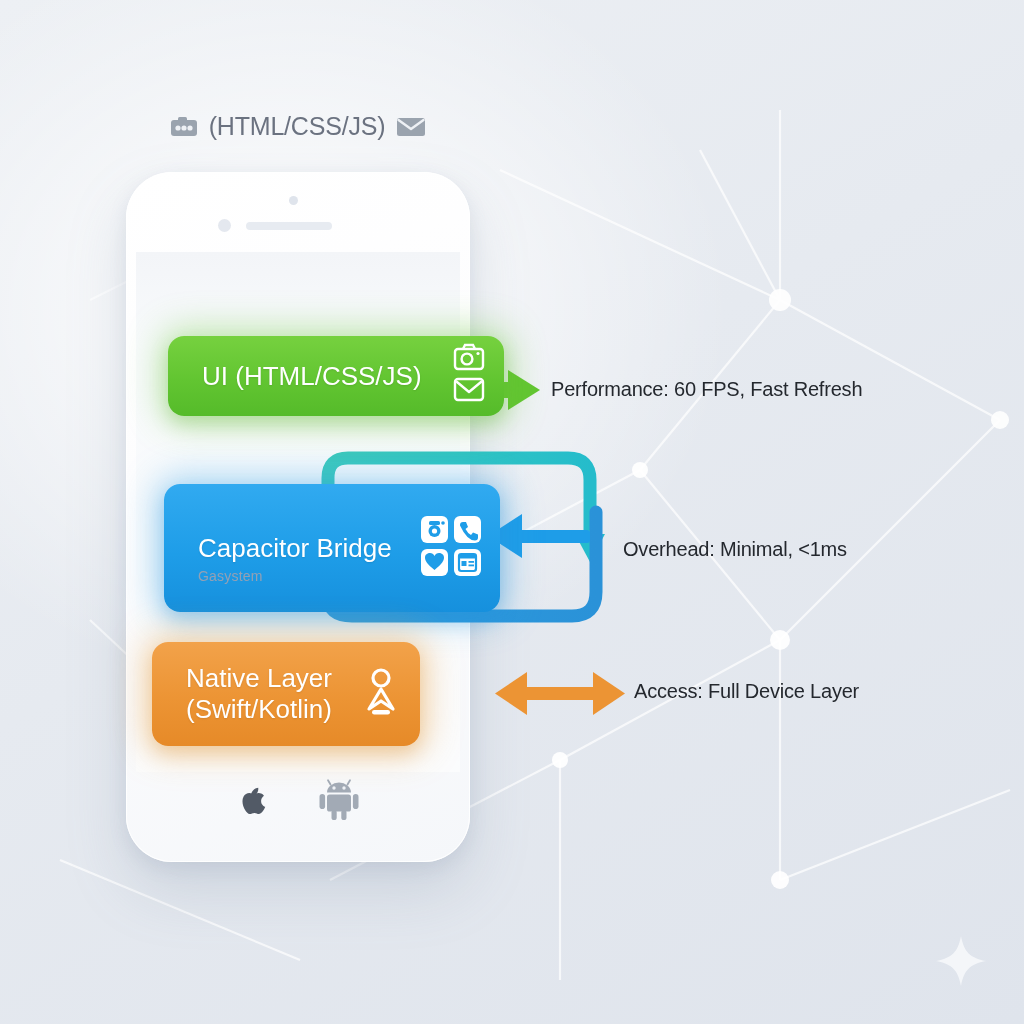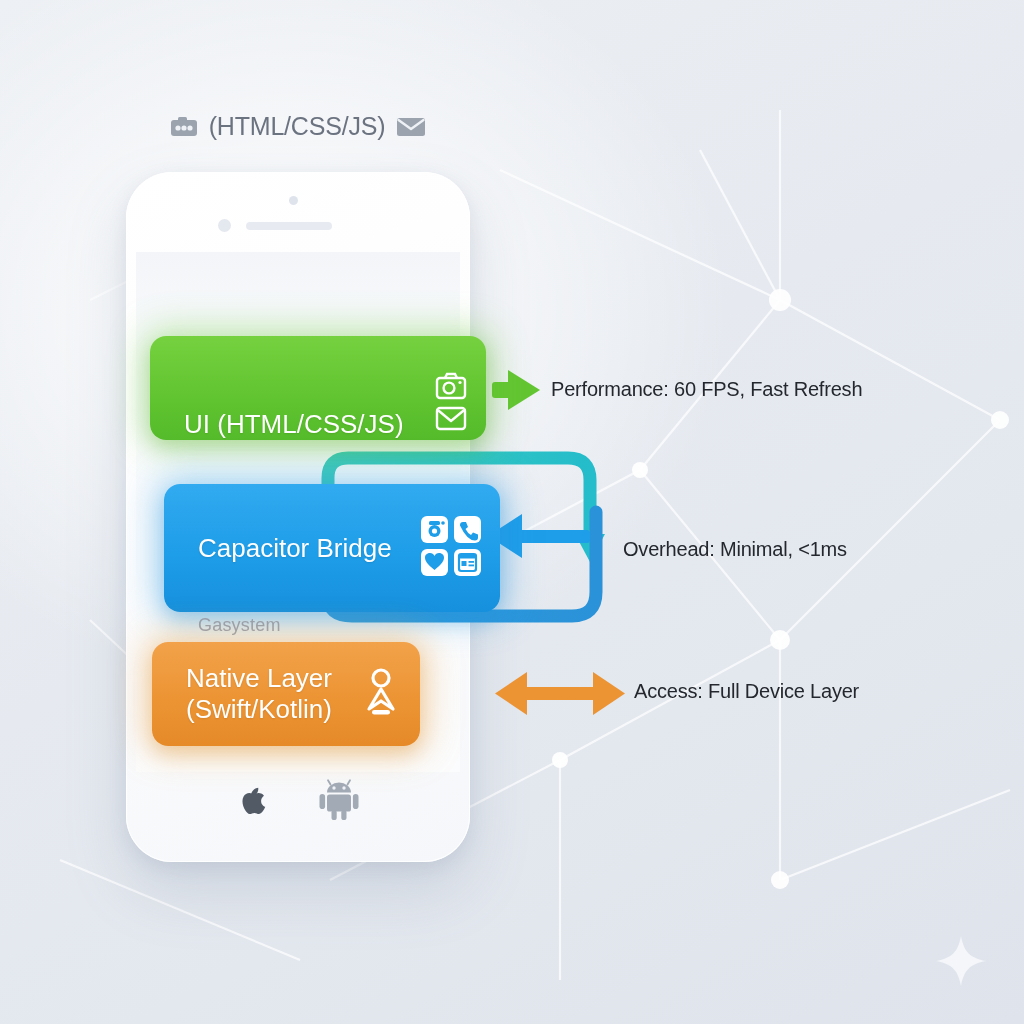--- a/index.html
+++ b/index.html
@@ -77,39 +77,38 @@
     color:#fff;
   }
   .layer .lbl {
     font-size:26px; font-weight:400; line-height:1.18;
     text-shadow:0 1px 2px rgba(0,0,0,0.10);
     flex:1;
   }
   .layer .icons { flex:0 0 auto; }
 
   #layer-ui {
-    left:150px; top:336px; width:336px; height:104px;
+    left:168px; top:336px; width:336px; height:80px;
     background:linear-gradient(180deg,#76d13f 0%,#62c531 55%,#55bb2a 100%);
     box-shadow:0 0 34px 8px rgba(110,205,60,0.38), 0 8px 18px rgba(80,160,40,0.25);
-    align-items:flex-end;
   }
   #layer-bridge {
     left:164px; top:484px; width:336px; height:128px;
     background:linear-gradient(180deg,#31aaf0 0%,#1e9de8 55%,#1690dd 100%);
     box-shadow:0 0 34px 8px rgba(45,160,235,0.38), 0 8px 18px rgba(30,130,200,0.25);
   }
   #layer-native {
     left:152px; top:642px; width:268px; height:104px;
     background:linear-gradient(180deg,#f2a24a 0%,#ec9434 55%,#e68a28 100%);
     box-shadow:0 0 34px 8px rgba(240,160,60,0.38), 0 8px 18px rgba(205,130,35,0.25);
   }
 
   .caption-sub {
-    position:absolute; left:198px; top:615px;
-    font-size:18px; color:#93a0b4; letter-spacing:0.2px;
+    position:absolute; left:198px; top:568px;
+    font-size:14px; color:#93a0b4; letter-spacing:0.2px;
     filter:blur(0.2px);
   }
 
   
   #os-logos {
     position:absolute; left:126px; top:770px;
     width:344px; height:58px;
     display:flex; align-items:center; justify-content:center; gap:48px;
   }
 

